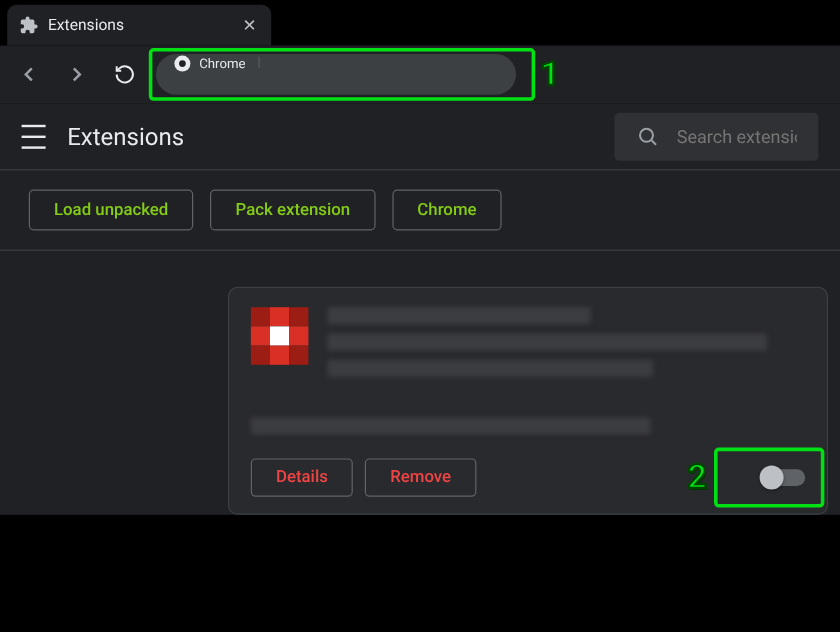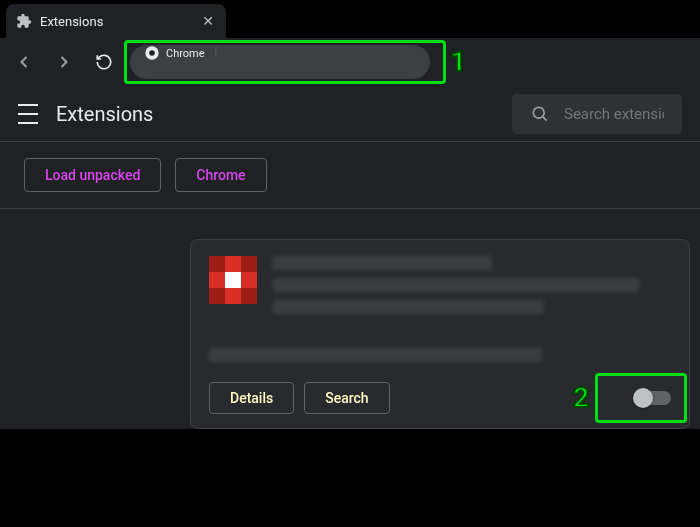--- a/index.html
+++ b/index.html
@@ -30,37 +30,37 @@
   .page-header { height: 56px; display: flex; align-items: center; padding: 0 18px; gap: 18px; border-bottom: 1px solid #3c4043; }
   .menu-icon { width: 20px; height: 20px; color:#e8eaed; display:flex; flex-direction:column; justify-content:space-between; cursor:pointer;}
   .menu-icon span { height:2px; background:#e8eaed; width:100%; }
   .page-title { color:#e8eaed; font-size: 20px; font-weight: 400; }
   .search-box { margin-left:auto; display:flex; align-items:center; gap:14px; color:#9aa0a6; background:#303134; height:40px; padding:0 18px; border-radius:4px; width:170px; font-size:15px;}
   .search-box svg { flex-shrink:0; }
   .search-box input { background:transparent; border:none; outline:none; color:#e8eaed; font-size:15px; width:100%;}
 
   
   .actions { padding: 16px 24px; display:flex; gap:14px; border-bottom:1px solid #3c4043;}
-  .pill-btn { border:1px solid #5f6368; background:transparent; color:#d946ef; font-size:14px; font-weight:500; padding: 8px 20px; border-radius:4px; cursor:pointer;}
+  .pill-btn { border:1px solid #5f6368; background:transparent; color:#84cc16; font-size:14px; font-weight:500; padding: 8px 20px; border-radius:4px; cursor:pointer;}
 
   
   .card-area { padding: 30px 0 0 190px; }
   .card { background:#292a2d; border:1px solid #3c4043; border-radius:8px; width:500px; padding: 16px 18px 14px 18px; position:relative;}
   .card-top { display:flex; gap:16px; }
   .ext-icon { width:48px; height:48px; flex-shrink:0; display:grid; grid-template-columns:repeat(3,16px); grid-template-rows:repeat(3,16px);}
   .ext-icon div { background:#d93025; }
   .ext-icon div:nth-child(1),.ext-icon div:nth-child(3),.ext-icon div:nth-child(7),.ext-icon div:nth-child(9){background:#9b1d14;}
   .ext-icon div:nth-child(5){background:#fff;}
   .blur-lines { flex:1; display:flex; flex-direction:column; gap:8px; }
   .blur { height:14px; background:#3c3d41; border-radius:1px; filter: blur(2px); }
   .blur.w80{width:55%;} .blur.w95{width:92%;} .blur.w70{width:68%;}
   .card-mid { margin-top: 34px; }
   .card-mid .blur { width:72%; }
   .card-bottom { display:flex; align-items:center; margin-top:20px; gap:10px;}
-  .card-btn { border:1px solid #5f6368; background:transparent; color:#fef9c3; font-size:14px; font-weight:500; padding: 7px 20px; border-radius:4px; cursor:pointer;}
+  .card-btn { border:1px solid #5f6368; background:transparent; color:#ef4444; font-size:14px; font-weight:500; padding: 7px 20px; border-radius:4px; cursor:pointer;}
   .toggle-wrap { margin-left:auto; position:relative; }
   .toggle { width:36px; height:14px; background:#5f6368; border-radius:8px; position:relative; cursor:pointer;}
   .toggle::after{ content:""; position:absolute; width:20px; height:20px; background:#bdc1c6; border-radius:50%; top:-3px; left:-2px; box-shadow:0 1px 3px rgba(0,0,0,.4);}
 </style>
 </head>
 <body>
 
 <div class="tabstrip">
   <div class="tab">
     <span class="ticon">
@@ -118,20 +118,21 @@
       <svg width="20" height="20" viewBox="0 0 24 24" fill="none" stroke="#9aa0a6" stroke-width="2">
           <circle cx="10.5" cy="10.5" r="6.5"></circle>
           <path d="M20 20l-4.5-4.5"></path>
         </svg>
       <input placeholder="Search extensions" style="">
     </div>
   </div>
 
   <div class="actions">
     <button class="pill-btn">Load unpacked</button>
+    <button class="pill-btn">Pack extension</button>
     <button class="pill-btn">Chrome</button>
   </div>
 
   <div class="card-area">
     <div class="card">
       <div class="card-top">
         <div class="ext-icon">
           <div></div>
             <div></div>
             <div></div>
@@ -146,21 +147,21 @@
           <div class="blur w80"></div>
           <div class="blur w95"></div>
           <div class="blur w70"></div>
         </div>
       </div>
       <div class="card-mid">
         <div class="blur"></div>
       </div>
       <div class="card-bottom">
         <button class="card-btn">Details</button>
-        <button class="card-btn">Search</button>
+        <button class="card-btn">Remove</button>
         <div class="toggle-wrap">
           <div class="hl-box" style="left:-40px; top:-18px; width:92px; height:50px;"></div>
           <div class="hl-num" style="left:-62px; top:-10px;">2</div>
           <div class="toggle"></div>
         </div>
       </div>
     </div>
   </div>
 </div>
 

